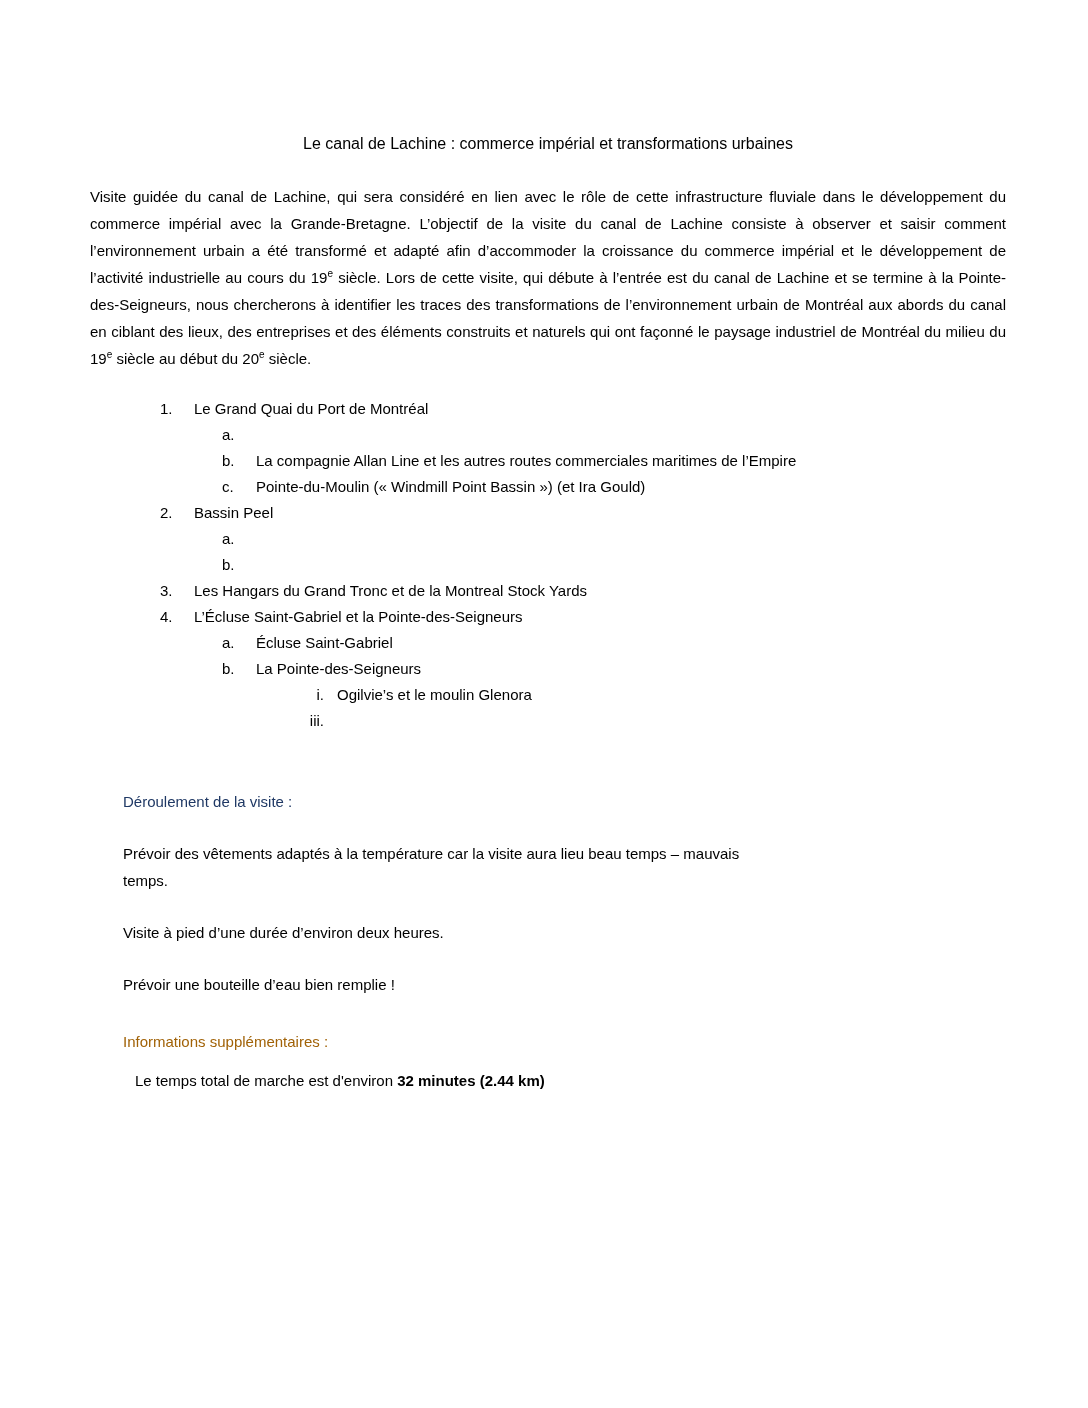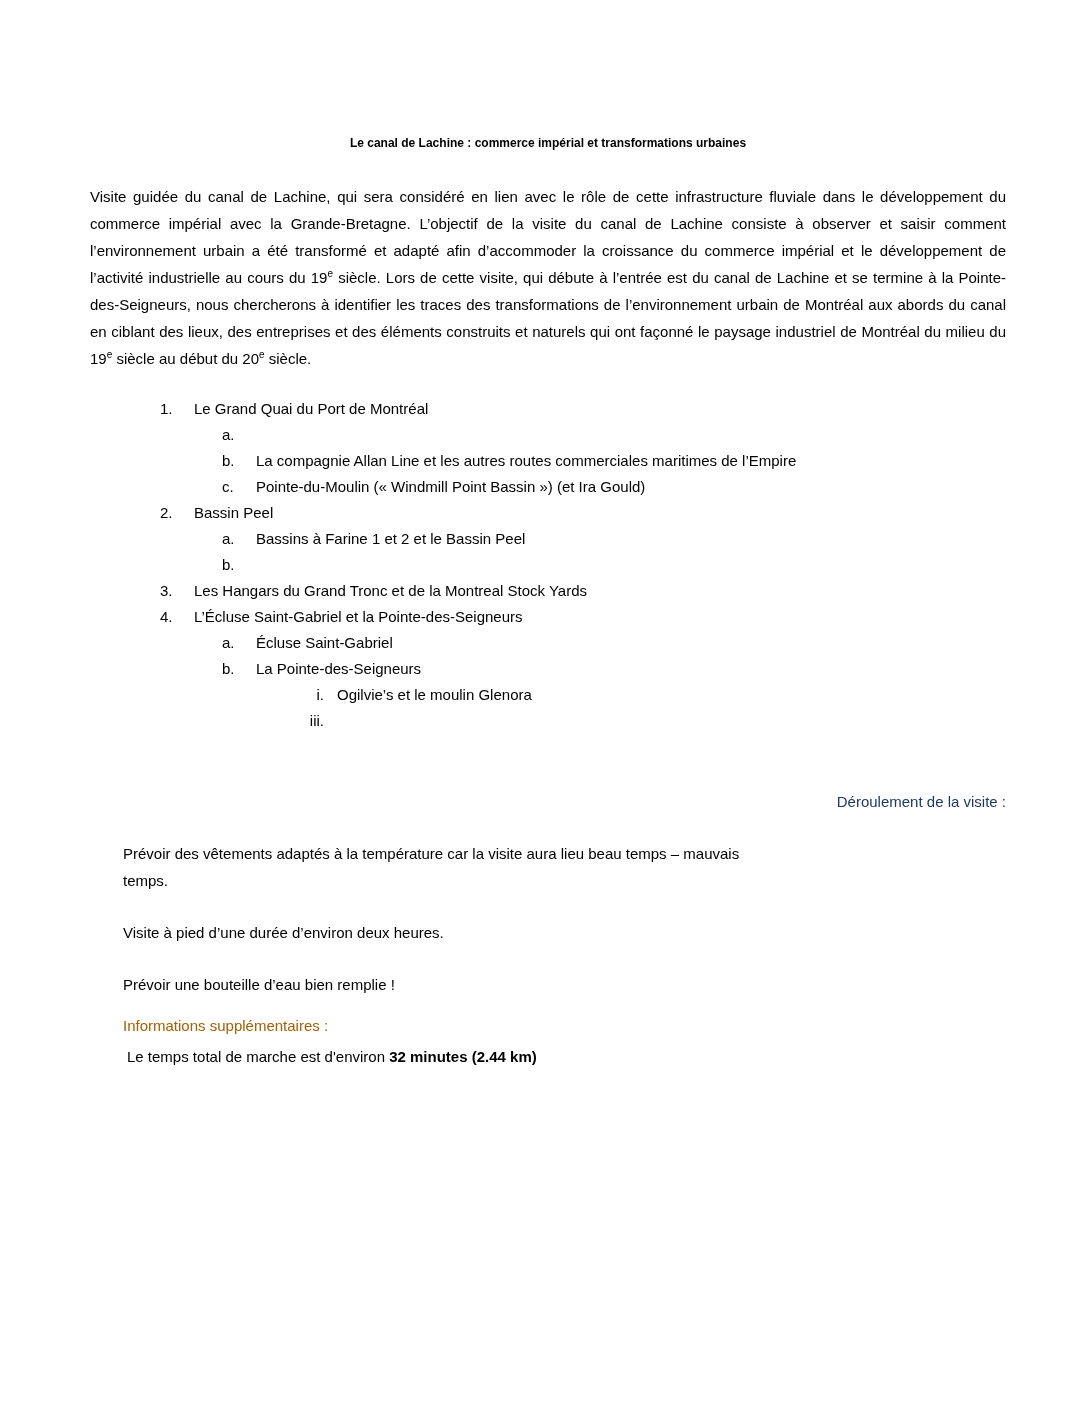--- a/index.html
+++ b/index.html
@@ -13,22 +13,22 @@
     font-size: 15px;
     overflow: hidden;
   }
   .page {
     width: 1088px;
     height: 1408px;
     padding: 130px 82px 40px 90px;
   }
   .doc-title {
     text-align: center;
-    font-weight: 700;
-    font-size: 12px;
+    font-weight: 400;
+    font-size: 16px;
     line-height: 27px;
     margin: 0 0 26px 0;
   }
   .intro {
     text-align: justify;
     line-height: 27px;
     margin: 0 0 24px 0;
   }
   sup {
     font-size: 10px;
@@ -56,31 +56,31 @@
   .li.lvl3 { padding-left: 200px; }
   .li.lvl3 .marker { width: 34px; text-align: right; margin-right: 13px; }
   .lower {
     margin-left: 33px;
   }
   .blue-heading {
     line-height: 27px;
     margin: 0 0 25px 0;
     font-weight: 400;
   }
-  .h-deroulement { margin-top: 54px; text-align: right; }
+  .h-deroulement { margin-top: 54px; }
   .para {
     line-height: 27px;
     margin: 0 0 25px 0;
     white-space: pre-line;
   }
-  .para-last { margin-bottom: 14px; }
+  .para-last { margin-bottom: 30px; }
   .h-infos { margin-bottom: 0; }
   .walk-line {
     line-height: 27px;
-    margin: 4px;
+    margin: 12px;
   }
   .walk-line b { font-weight: 700; }
 </style>
 </head>
 <body>
 
 <div class="page">
 
   <div class="doc-title">Le canal de Lachine : commerce impérial et transformations urbaines</div>
 
@@ -107,21 +107,20 @@
       <span class="li-text">Pointe-du-Moulin (« Windmill Point Bassin ») (et Ira Gould)</span>
     </div>
 
     <div class="li lvl1">
       <span class="marker">2.</span>
       <span class="li-text">Bassin Peel</span>
     </div>
 
     <div class="li lvl2">
       <span class="marker">a.</span>
-      <span class="li-text">Bassins à Farine 1 et 2 et le Bassin Peel</span>
     </div>
 
     <div class="li lvl2">
       <span class="marker">b.</span>
     </div>
 
     <div class="li lvl1">
       <span class="marker">3.</span>
       <span class="li-text">Les Hangars du Grand Tronc et de la Montreal Stock Yards</span>
     </div>

